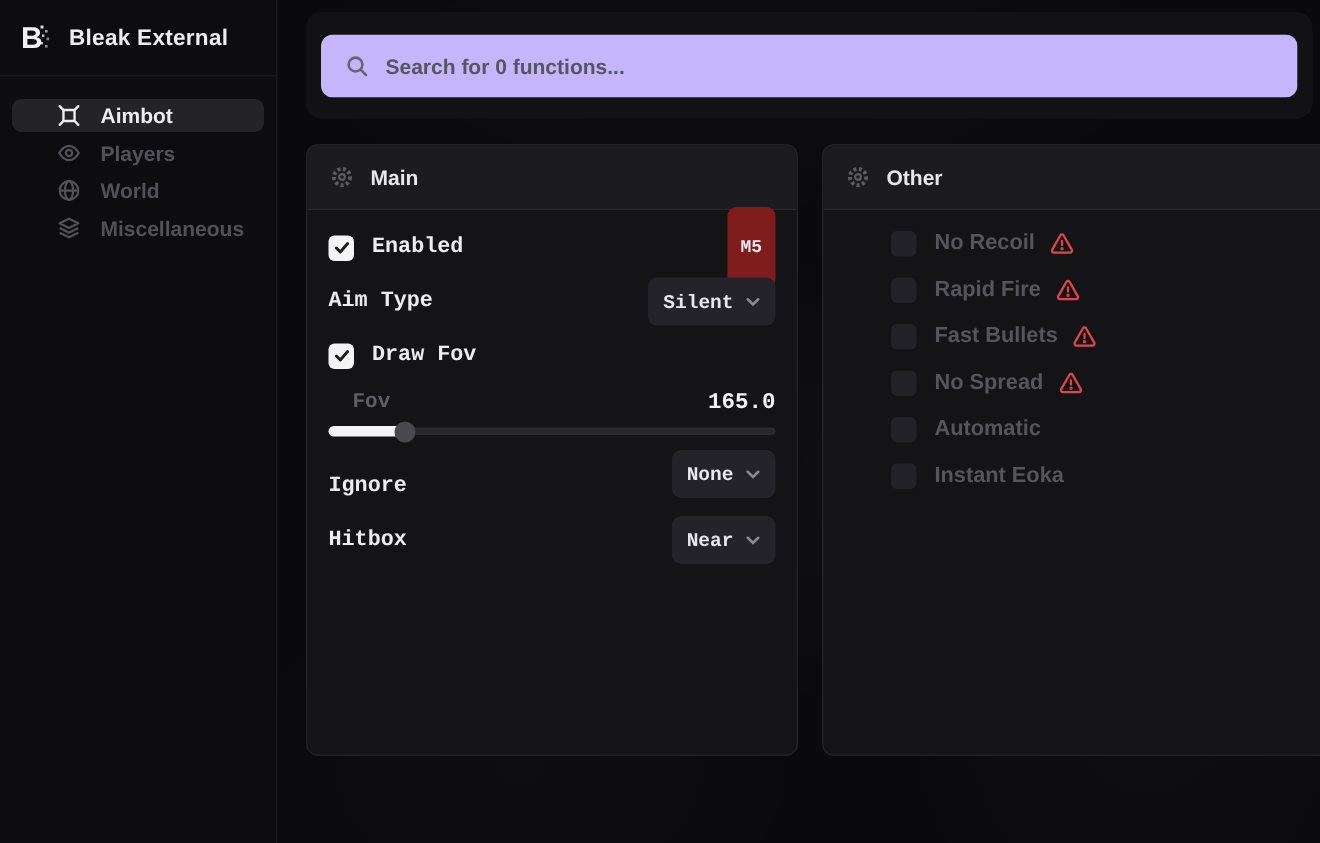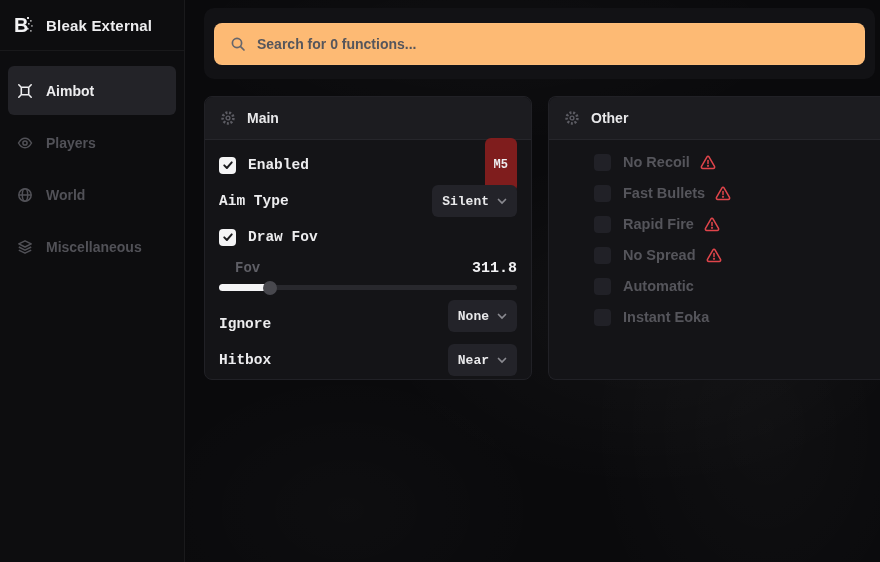--- a/index.html
+++ b/index.html
@@ -18,22 +18,22 @@
     border-right:1px solid rgba(255,255,255,0.055);
   }
   .brand {
     height:51px; display:flex; align-items:center; gap:10px;
     padding:0 12px;
     border-bottom:1px solid rgba(255,255,255,0.05);
   }
   .brand-title { font-size:15px; font-weight:700; color:#ededef; letter-spacing:.2px; }
   .nav { padding:15px 8px; }
   .nav-item {
-    height:49px; margin-bottom:3px; border-radius:6px;
-    display:flex; align-items:center; gap:13px; padding:0 9px;
+    height:22px; margin-bottom:3px; border-radius:6px;
+    display:flex; align-items:center; gap:13px; padding:0 30px;
     font-size:14px; font-weight:600; color:#515157; cursor:pointer;
   }
   .nav-item.active { background:#232328; color:#ededef; }
   .nav-item svg { flex:0 0 auto; }
 
   
   .content {
     position:absolute; left:186px; top:0; right:0; height:562px;
     background:
       radial-gradient(420px 260px at 460px 320px, rgba(255,255,255,0.030), transparent 65%),
@@ -43,29 +43,29 @@
       #0a0a0c;
   }
 
   
   .search-panel {
     position:absolute; left:204px; top:8px; width:671px; height:71px;
     background:#121215; border-radius:10px;
   }
   .search-input {
     position:absolute; left:10px; right:10px; top:15px; height:42px;
-    background:#fdba74; border:1px solid rgba(255,255,255,0.045);
+    background:#c4b5fd; border:1px solid rgba(255,255,255,0.045);
     border-radius:8px; display:flex; align-items:center; gap:11px;
     padding:0 15px; cursor:text;
   }
   .search-placeholder { font-size:14px; font-weight:600; color:#56565c; }
 
   
   .panel {
-    position:absolute; top:96px; height:284px;
+    position:absolute; top:96px; height:408px;
     background:#141417; border:1px solid #212126; border-radius:8px;
   }
   .panel-main  { left:204px; width:328px; }
   .panel-other { left:548px; width:336px; border-right:none; border-radius:8px 0 0 8px; }
   .panel-header {
     height:43px; background:#1c1c20; border-bottom:1px solid #26262b;
     border-radius:8px 8px 0 0; display:flex; align-items:center; gap:11px;
     padding:0 15px;
   }
   .panel-other .panel-header { border-radius:8px 0 0 0; }
@@ -246,21 +246,21 @@
       <span class="checkbox checked cb-gap">
         <svg width="12" height="12" viewBox="0 0 16 16" fill="none" stroke="#1b1b1e" stroke-width="2.6" stroke-linecap="round" stroke-linejoin="round">
           <polyline points="3,8.5 6.5,12 13,4.5"></polyline>
         </svg>
       </span>
       <span class="field-label">Draw Fov</span>
     </div>
 
     <div class="row r-fovhead">
       <span class="dim-label">Fov</span>
-      <span class="fov-value spacer">311.8</span>
+      <span class="fov-value spacer">165.0</span>
     </div>
 
     <div class="r-slider">
       <div class="slider-track"></div>
       <div class="slider-fill"></div>
       <div class="slider-thumb"></div>
     </div>
 
     <div class="row r-ignore">
       <span class="field-label">Ignore</span>
@@ -305,44 +305,44 @@
         <svg width="16" height="15" viewBox="0 0 16 15" fill="none" stroke="#e0454b" stroke-width="1.5" stroke-linecap="round" stroke-linejoin="round">
           <path d="M7 1.8 L1.5 11.4 A1.35 1.35 0 0 0 2.7 13.4 H13.3 A1.35 1.35 0 0 0 14.5 11.4 L9 1.8 A1.15 1.15 0 0 0 7 1.8 Z"></path>
           <line x1="8" y1="5.6" x2="8" y2="8.4"></line>
           <circle cx="8" cy="10.8" r="0.4" fill="#e0454b"></circle>
         </svg>
       </span>
     </div>
 
     <div class="toggle-row">
       <span class="checkbox unchecked"></span>
+      <span class="toggle-label">Rapid Fire</span>
+      <span class="warn">
+        <svg width="16" height="15" viewBox="0 0 16 15" fill="none" stroke="#e0454b" stroke-width="1.5" stroke-linecap="round" stroke-linejoin="round">
+          <path d="M7 1.8 L1.5 11.4 A1.35 1.35 0 0 0 2.7 13.4 H13.3 A1.35 1.35 0 0 0 14.5 11.4 L9 1.8 A1.15 1.15 0 0 0 7 1.8 Z"></path>
+          <line x1="8" y1="5.6" x2="8" y2="8.4"></line>
+          <circle cx="8" cy="10.8" r="0.4" fill="#e0454b"></circle>
+        </svg>
+      </span>
+    </div>
+
+    <div class="toggle-row">
+      <span class="checkbox unchecked"></span>
       <span class="toggle-label">Fast Bullets</span>
       <span class="warn">
         <svg width="16" height="15" viewBox="0 0 16 15" fill="none" stroke="#e0454b" stroke-width="1.5" stroke-linecap="round" stroke-linejoin="round">
           <path d="M7 1.8 L1.5 11.4 A1.35 1.35 0 0 0 2.7 13.4 H13.3 A1.35 1.35 0 0 0 14.5 11.4 L9 1.8 A1.15 1.15 0 0 0 7 1.8 Z"></path>
           <line x1="8" y1="5.6" x2="8" y2="8.4"></line>
           <circle cx="8" cy="10.8" r="0.4" fill="#e0454b"></circle>
         </svg>
       </span>
     </div>
 
     <div class="toggle-row">
       <span class="checkbox unchecked"></span>
-      <span class="toggle-label">Rapid Fire</span>
-      <span class="warn">
-        <svg width="16" height="15" viewBox="0 0 16 15" fill="none" stroke="#e0454b" stroke-width="1.5" stroke-linecap="round" stroke-linejoin="round">
-          <path d="M7 1.8 L1.5 11.4 A1.35 1.35 0 0 0 2.7 13.4 H13.3 A1.35 1.35 0 0 0 14.5 11.4 L9 1.8 A1.15 1.15 0 0 0 7 1.8 Z"></path>
-          <line x1="8" y1="5.6" x2="8" y2="8.4"></line>
-          <circle cx="8" cy="10.8" r="0.4" fill="#e0454b"></circle>
-        </svg>
-      </span>
-    </div>
-
-    <div class="toggle-row">
-      <span class="checkbox unchecked"></span>
       <span class="toggle-label">No Spread</span>
       <span class="warn">
         <svg width="16" height="15" viewBox="0 0 16 15" fill="none" stroke="#e0454b" stroke-width="1.5" stroke-linecap="round" stroke-linejoin="round">
           <path d="M7 1.8 L1.5 11.4 A1.35 1.35 0 0 0 2.7 13.4 H13.3 A1.35 1.35 0 0 0 14.5 11.4 L9 1.8 A1.15 1.15 0 0 0 7 1.8 Z"></path>
           <line x1="8" y1="5.6" x2="8" y2="8.4"></line>
           <circle cx="8" cy="10.8" r="0.4" fill="#e0454b"></circle>
         </svg>
       </span>
     </div>
 

